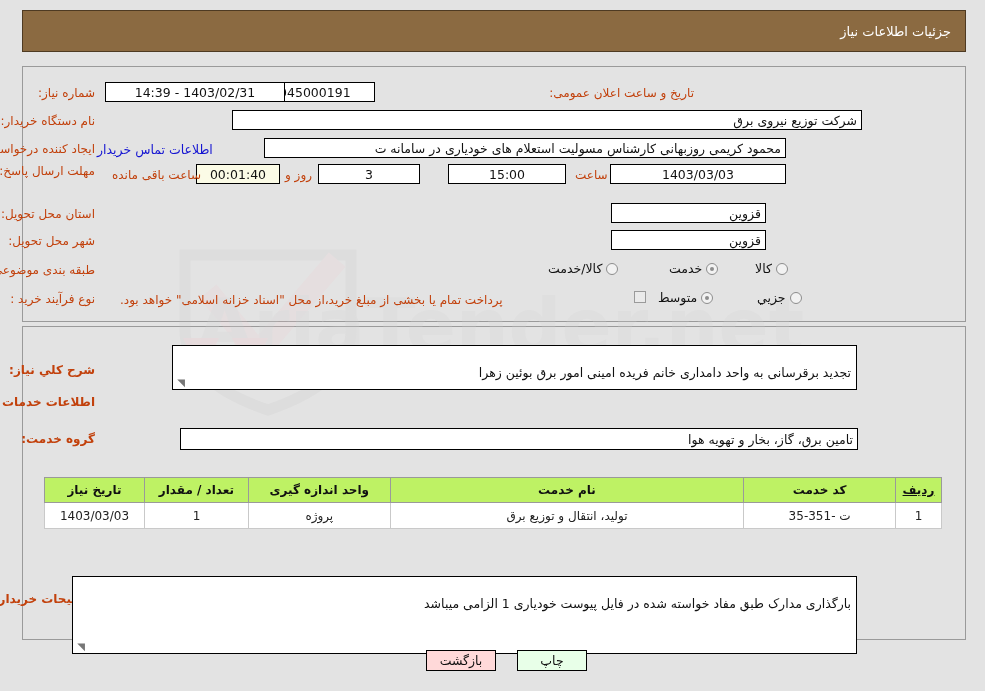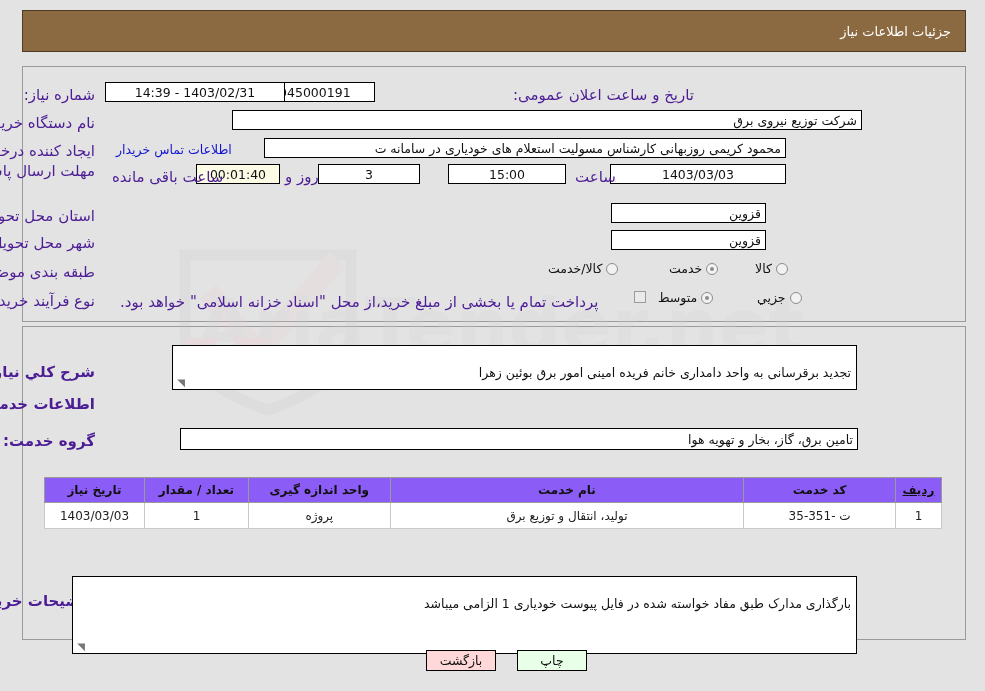--- a/index.html
+++ b/index.html
@@ -47,22 +47,22 @@
     background: #e3e3e3;
     border: 1px solid #9a9a9a;
     z-index: 2;
   }
   #panel-top    { left: 22px; top: 66px;  width: 944px; height: 256px; }
   #panel-mid    { left: 22px; top: 326px; width: 944px; height: 314px; }
 
   
   .lbl {
     position: absolute;
-    font-size: 15px;
-    color: #4c1d95;
+    font-size: 12px;
+    color: #c2410c;
     white-space: nowrap;
     z-index: 8;
     text-align: right;
   }
   .lbl.bold { font-weight: bold; }
 
   .fld {
     position: absolute;
     background: #ffffff;
     border: 1px solid #000000;
@@ -150,21 +150,21 @@
   #items-table {
     position: absolute;
     left: 44px; top: 477px;
     width: 898px;
     border-collapse: collapse;
     font-size: 12px;
     z-index: 8;
     background: #fff;
   }
   #items-table th {
-    background: #8b5cf6;
+    background: #bef264;
     border: 1px solid #9a9a9a;
     color: #111;
     font-weight: bold;
     height: 25px;
     padding: 2px 4px;
     text-align: center;
     font-size: 12px;
   }
   #items-table td {
     background: #ffffff;
@@ -222,21 +222,21 @@
   <div class="fld center" style="right:610px; top:82px; width:176px; height:20px;">1103000045000191</div>
 
   <div class="lbl" style="right:291px; top:86px;">تاریخ و ساعت اعلان عمومی:</div>
   <div class="fld center" style="right:702px; top:82px; width:180px; height:20px; right:auto; left:105px;">1403/02/31 - 14:39</div>
 
   <div class="lbl" style="right:890px; top:114px;">نام دستگاه خریدار:</div>
   <div class="fld right" style="left:232px; top:110px; width:630px; height:20px;">شرکت توزیع نیروی برق</div>
 
   <div class="lbl" style="right:890px; top:142px;">ایجاد کننده درخواست:</div>
   <div class="fld right" style="left:264px; top:138px; width:522px; height:20px;">محمود کریمی روزبهانی کارشناس  مسولیت استعلام های خودیاری در سامانه ت</div>
-  <div class="link" style="left:116px; top:142px;">اطلاعات تماس خریدار</div>
+  <div class="link" style="left:97px; top:142px;">اطلاعات تماس خریدار</div>
 
   <div class="lbl" style="right:890px; top:163px; width:78px; line-height:16px; text-align:right;">مهلت ارسال پاسخ: تا تاریخ:</div>
   <div class="fld center" style="left:610px; top:164px; width:176px; height:20px;">1403/03/03</div>
   <div class="lbl" style="left:575px; top:168px;">ساعت</div>
   <div class="fld center" style="left:448px; top:164px; width:118px; height:20px;">15:00</div>
   <div class="fld center" style="left:318px; top:164px; width:102px; height:20px;">3</div>
   <div class="lbl" style="left:285px; top:168px;">روز و</div>
   <div class="fld center cream" style="left:196px; top:164px; width:84px; height:20px;">00:01:40</div>
   <div class="lbl" style="left:112px; top:168px;">ساعت باقی مانده</div>
 

